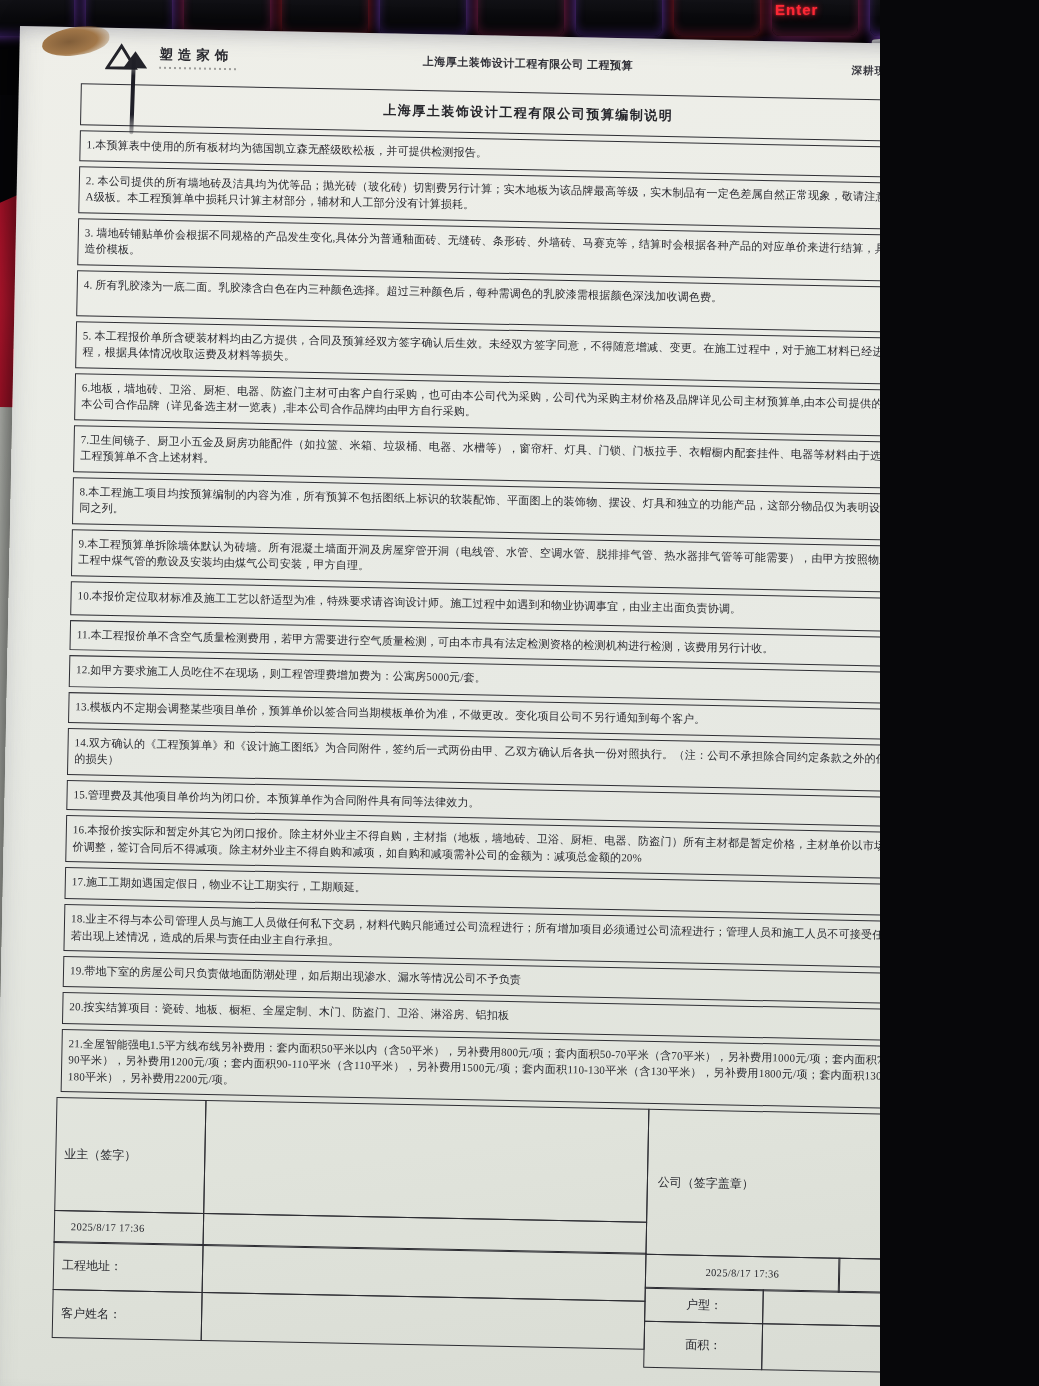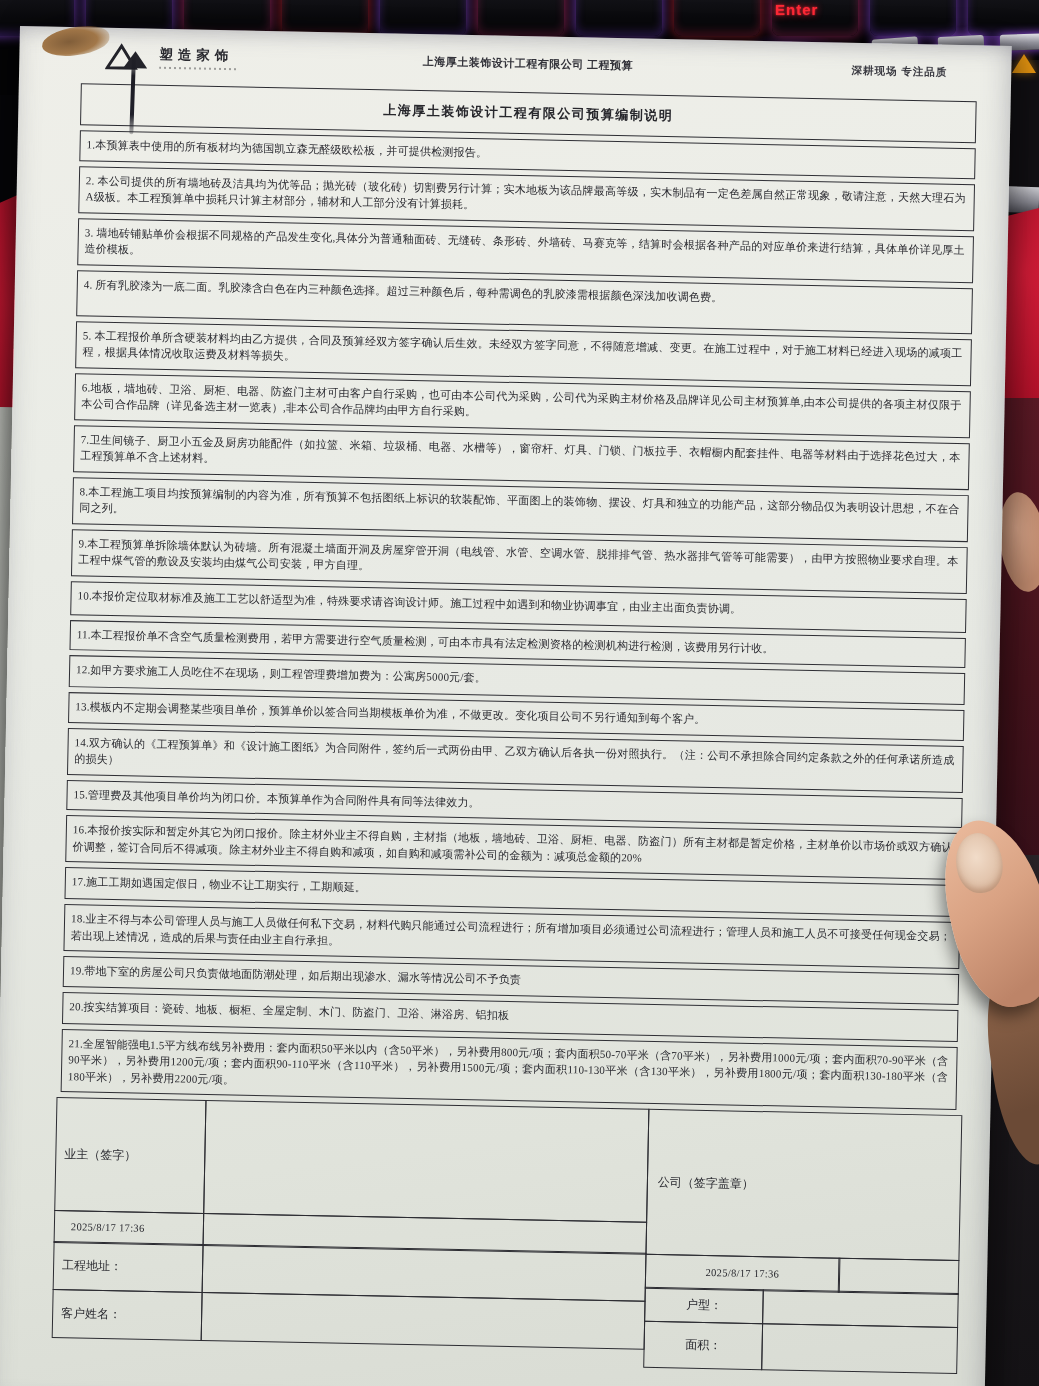--- a/index.html
+++ b/index.html
@@ -1,18 +1,18 @@
 <!DOCTYPE html>
 <html><head>
 <meta charset="utf-8">
 <style>
   * { box-sizing: border-box; margin: 0; padding: 0; }
   html,body { width:1039px; height:1386px; overflow:hidden; background:#07070a;
               font-family:"Liberation Serif","DejaVu Serif",serif; }
-  .scene { position:relative; width:1039px; height:1386px; overflow:hidden; }
+  .scene { position:relative; width:880px; height:1386px; overflow:hidden; }
 
   
   .kb { position:absolute; left:0; top:0; width:1039px; height:95px; background:#050507; z-index:1; }
   .kb-keys { position:absolute; left:-12px; top:-22px; display:flex; gap:12px; }
   .kb-key { width:86px; height:58px; border-radius:8px;
             background:linear-gradient(180deg,#1b1b21,#0a0a0d 70%);
             box-shadow:0 0 10px 2px rgba(150,80,240,.55), inset 0 -4px 8px rgba(120,60,220,.35); }
   .kb-key:nth-child(3n) { box-shadow:0 0 11px 2px rgba(230,60,140,.5), inset 0 -4px 8px rgba(220,50,120,.3); }
   .kb-key:nth-child(4n) { box-shadow:0 0 10px 2px rgba(255,50,70,.45), inset 0 -4px 8px rgba(230,40,80,.3); }
   .kb-glow { position:absolute; inset:0;

